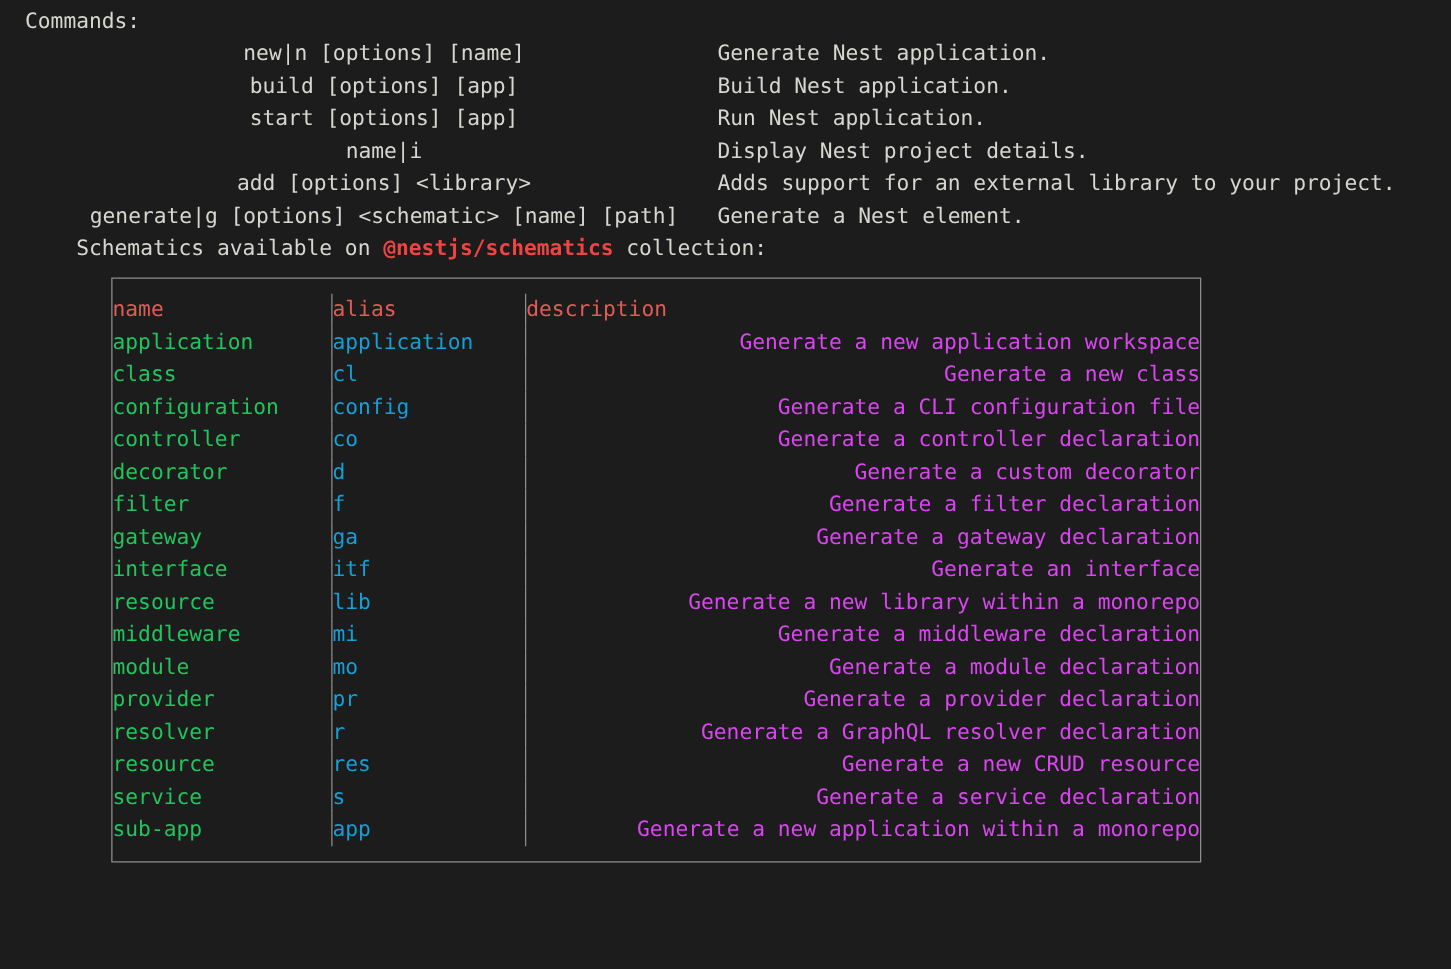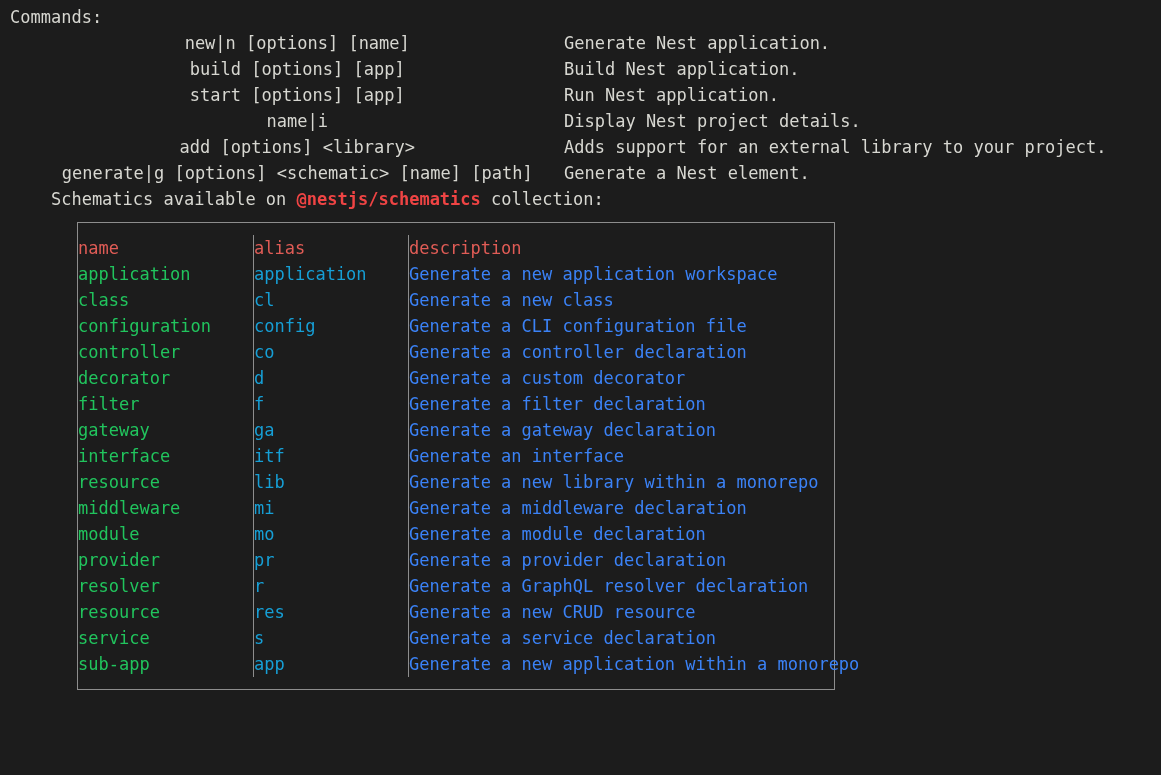--- a/index.html
+++ b/index.html
@@ -21,21 +21,21 @@
     position: relative;
     width: 1161px;
     height: 775px;
     padding: 0;
     box-sizing: border-box;
   }
 
   
   .cmd-block {
     padding-top: 4px;
-    padding-left: 10px;
+    padding-left: 20px;
   }
   .cmd-heading {
     white-space: pre;
   }
   .cmd-row {
     display: block;
     white-space: pre;
   }
   .cmd-usage {
     display: inline-block;
@@ -50,23 +50,23 @@
     white-space: pre;
   }
   .bold {
     font-weight: bold;
     color: #ef4444;
   }
 
   
   .table-wrap {
     position: absolute;
-    left: 77px;
+    left: 89px;
     top: 222px;
-    width: 758px;
+    width: 872px;
     box-sizing: border-box;
     border: 1px solid #8d8d8d;
     padding: 12px 0 12px 0;
   }
   table.schematics {
     border-collapse: collapse;
     width: 100%;
     table-layout: fixed;
   }
   table.schematics td {
@@ -77,21 +77,21 @@
     line-height: 26px;
     font-size: 17px;
   }
   td.col-name   { width: 175px; padding-left: 16px; border-right: 1px solid #8d8d8d; }
   td.col-alias  { width: 154px; padding-left: 16px; border-right: 1px solid #8d8d8d; }
   td.col-desc   { padding-left: 16px; }
 
   .c-header { color: #e05c56; }
   .c-name   { color: #21c45d; }
   .c-alias  { color: #169fd6; }
-  .c-desc   { color: #3b82f6; }
+  .c-desc   { color: #d946ef; text-align: right; }
 </style>
 </head>
 <body>
 
 <div class="terminal">
 
   <div class="cmd-block">
     <div class="cmd-heading">Commands:</div>
     <div id="command-list">
         <div class="cmd-row"><span class="cmd-usage">  new|n [options] [name]</span><span class="cmd-desc">Generate Nest application.</span></div>

